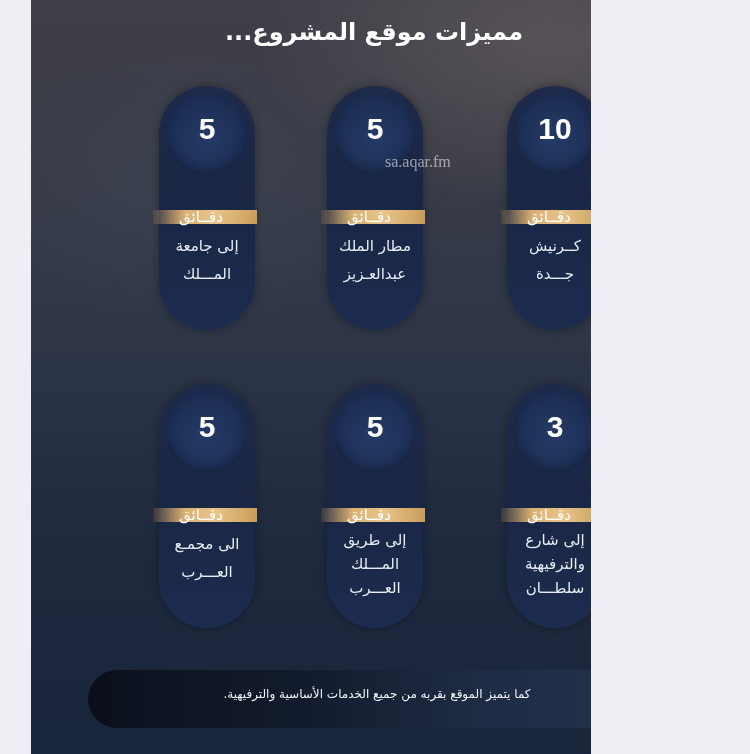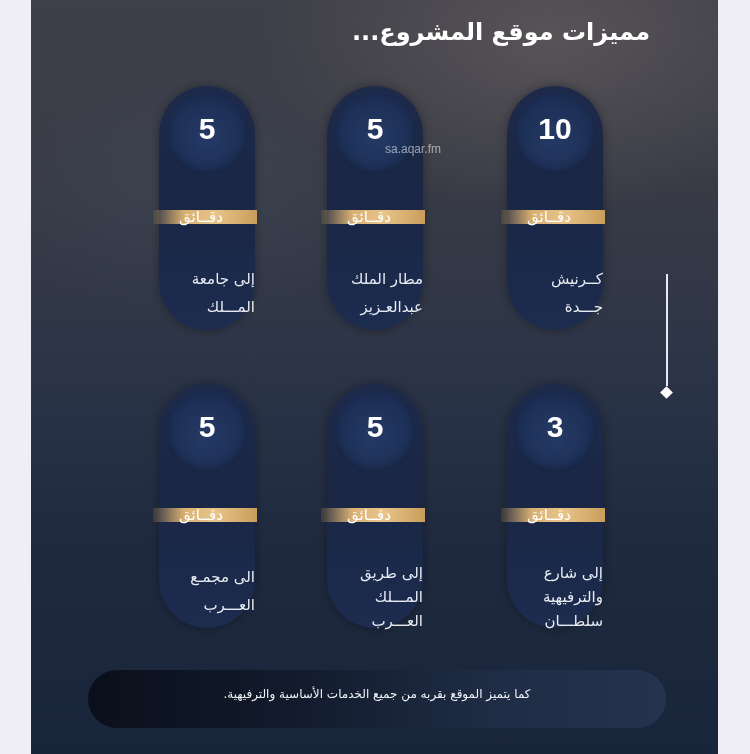--- a/index.html
+++ b/index.html
@@ -5,21 +5,21 @@
     html, body {
       margin: 0; padding: 0;
       width: 750px; height: 754px;
       overflow: hidden;
       background: #eeeef4;
       font-family: "DejaVu Sans", sans-serif;
     }
     .poster {
       position: absolute;
       left: 31px; top: 0;
-      width: 687px; height: 754px;
+      width: 560px; height: 754px;
       background:
         radial-gradient(ellipse 420px 240px at 520px 40px, rgba(110,100,100,0.55), rgba(0,0,0,0) 70%),
         radial-gradient(ellipse 300px 200px at 160px 180px, rgba(70,80,100,0.35), rgba(0,0,0,0) 70%),
         linear-gradient(180deg, #3e3f48 0%, #383b46 25%, #2b3447 50%, #1f2a3f 72%, #19253a 100%);
       overflow: hidden;
     }
     .title {
       position: absolute;
       right: 68px; top: 18px;
       color: #ffffff;
@@ -64,44 +64,43 @@
       left: 0; right: 12px; top: 122px;
       text-align: center;
       color: #ffffff;
       font-size: 15px;
       direction: rtl;
       letter-spacing: 1px;
     }
     .card .desc {
       position: absolute;
       left: 0; right: 0; top: 146px;
-      text-align: right;
+      text-align: center;
       color: #e8ecf3;
       font-size: 15px;
       line-height: 28px;
       direction: rtl;
-      margin-top: 33px;
     }
     .card .desc.tight { line-height: 24px; top: 144px; }
     .watermark {
       position: absolute;
       left: 354px; top: 140px;
       color: rgba(255,255,255,0.55);
       text-align: center;
     }
     .watermark .wm-ar {
       font-size: 54px;
       line-height: 54px;
       font-weight: normal;
       letter-spacing: 2px;
     }
     .watermark .wm-url {
-      font-family: Liberation Sans, sans-serif;
-      font-size: 12px;
-      margin-top: 2px;
+      font-family: Liberation Serif, serif;
+      font-size: 16px;
+      margin-top: 13px;
     }
     .slider-line {
       position: absolute;
       left: 635px; top: 274px;
       width: 2px; height: 112px;
       background: #e6e9ef;
     }
     .slider-handle {
       position: absolute;
       left: 631px; top: 388px;

